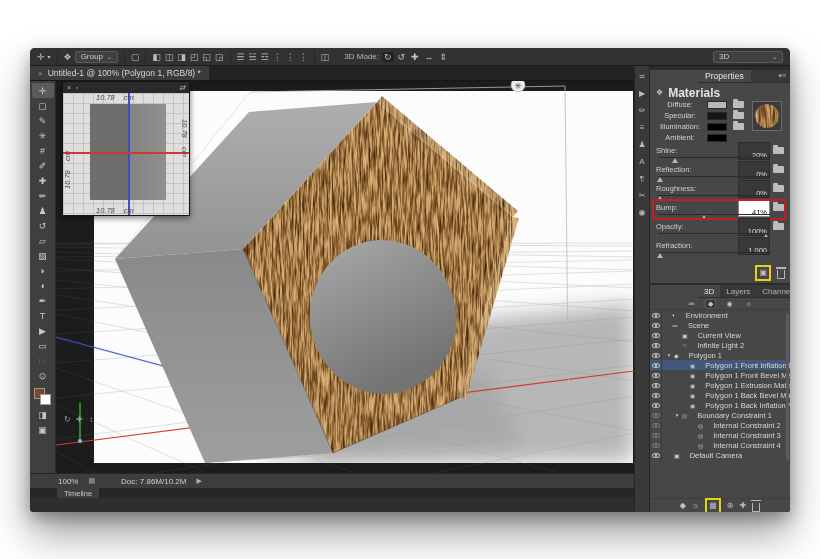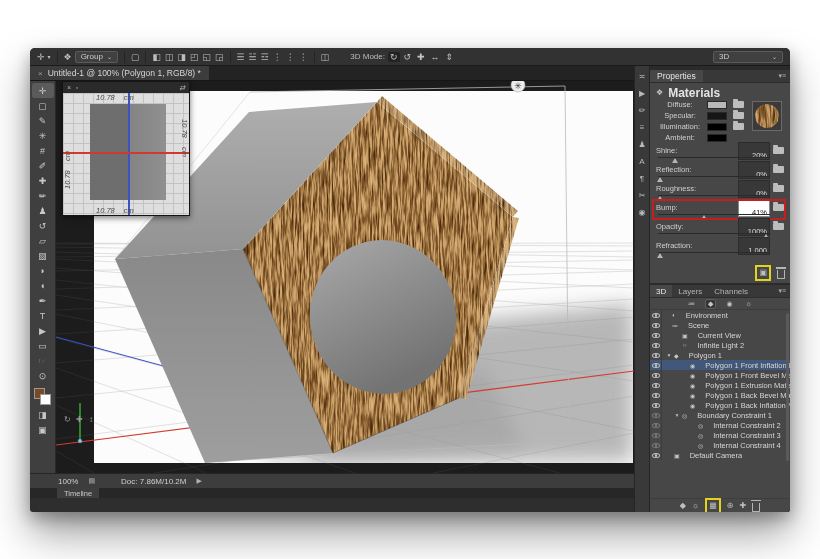--- a/index.html
+++ b/index.html
@@ -14,21 +14,21 @@
   .dot{width:6px;height:6px;border-radius:50%;background:#606060;}
   .title{width:100%;text-align:center;font-size:9px;color:#ababab;line-height:14px;}
   
   .optionsbar{height:18px;background:#323232;border-bottom:1px solid #1a1a1a;flex:none;
     display:flex;align-items:center;gap:3px;padding:0 7px;}
   .oicon{font-size:9px;color:#bdbdbd;line-height:12px;}
   .oicon.sm{font-size:6px;}
   .osep{width:1px;height:12px;background:#242424;margin:0 3px;}
   .obtn{background:#404040;border:1px solid #5a5a5a;border-radius:2px;height:12px;
     display:flex;align-items:center;gap:4px;padding:0 5px;font-size:8px;color:#cccccc;}
-  .mode-label{font-size:8px;color:#bdbdbd;margin-left:18px;}
+  .mode-label{font-size:8px;color:#bdbdbd;margin-left:12px;}
   .mico{font-size:9px;color:#c4c4c4;padding:0 2px;border-radius:2px;}
   .mico.active{background:#232323;}
   .workspace{margin-left:auto;width:70px;justify-content:space-between;}
   
   .body{flex:1;display:flex;min-height:0;}
   .left-region{width:604px;flex:none;display:flex;flex-direction:column;}
   
   .tabbar{height:15px;background:#232323;flex:none;display:flex;border-bottom:1px solid #161616;}
   .doc-tab{background:#3c3c3c;color:#d6d6d6;font-size:8.5px;padding:0 8px;display:flex;
     align-items:center;gap:5px;}
@@ -74,21 +74,21 @@
   .timeline{height:10px;background:#272727;flex:none;display:flex;}
   .tl-tab{margin-left:27px;background:#3e3e3e;color:#c6c6c6;font-size:7.5px;padding:0 7px;
     display:flex;align-items:center;}
   
   .dockcol{width:16px;flex:none;background:#393939;border-left:1px solid #262626;border-right:1px solid #262626;
     display:flex;flex-direction:column;align-items:center;padding-top:6px;gap:7px;}
   .dico{font-size:8px;color:#b9b9b9;line-height:10px;}
   
   .panelscol{width:140px;flex:none;background:#2b2b2b;display:flex;flex-direction:column;padding-top:4px;}
   .panel{background:#474747;margin:0 0 2px 0;}
-  .phead{height:13px;background:#383838;display:flex;align-items:center;border-bottom:1px solid #2d2d2d;}
+  .phead{height:13px;background:#383838;display:flex;align-items:center;border-bottom:1px solid #2d2d2d;margin-left:48px;}
   .ptab{background:#474747;height:100%;padding:0 7px;font-size:8.5px;color:#e4e4e4;
     display:flex;align-items:center;}
   .ltab{height:100%;padding:0 6px;font-size:8px;color:#b3b3b3;display:flex;align-items:center;}
   .ltab.active{background:#474747;color:#e8e8e8;}
   .pmenu{margin-left:auto;padding-right:4px;font-size:7px;color:#aaaaaa;}
   
   .props{height:213px;flex:none;display:flex;flex-direction:column;}
   .pbody{flex:1;position:relative;padding:3px 6px 0 6px;}
   .mat-title{display:flex;align-items:center;gap:5px;height:13px;}
   .mat-title .gl{font-size:8px;color:#c9c9c9;}

